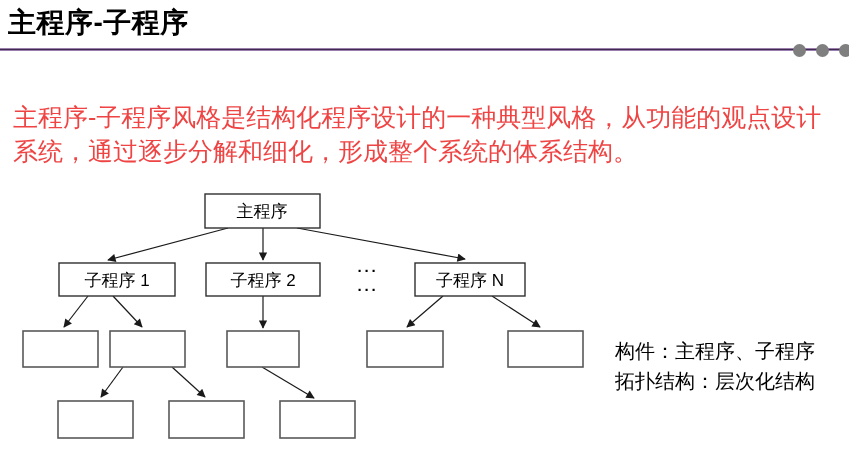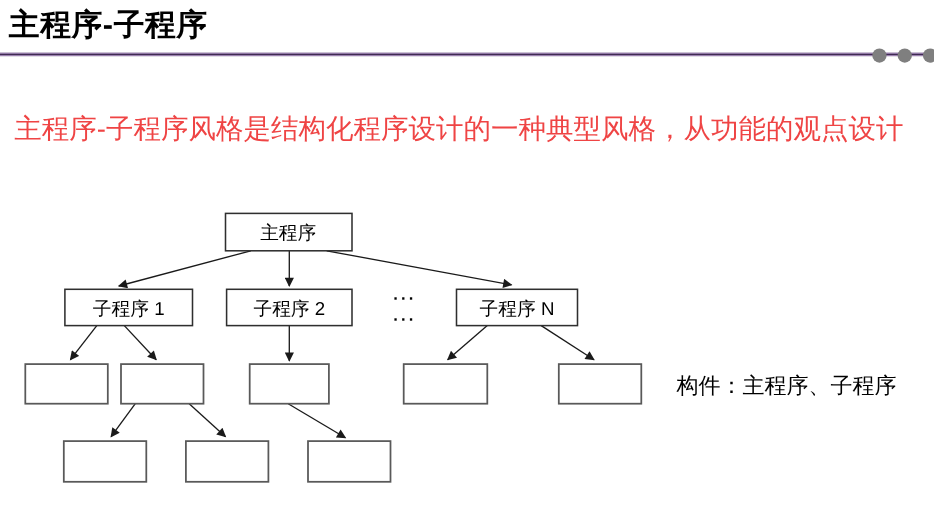--- a/index.html
+++ b/index.html
@@ -60,20 +60,21 @@
 
   <h1 class="title">主程序-子程序</h1>
 
   <div class="divider"></div>
   <div class="dot d1"></div>
   <div class="dot d2"></div>
   <div class="dot d3"></div>
 
   <div class="intro">
     <div>主程序-子程序风格是结构化程序设计的一种典型风格，从功能的观点设计</div>
+    <div>系统，通过逐步分解和细化，形成整个系统的体系结构。</div>
   </div>
 
   <svg class="diagram" width="620" height="271" viewBox="0 0 620 271">
     <defs>
       <marker id="arrowhead" viewBox="0 0 10 10" refX="9" refY="5" markerWidth="9" markerHeight="7" orient="auto-start-reverse">
         <path d="M0,0 L10,5 L0,10 z" fill="#1a1a1a"></path>
       </marker>
     </defs>
 
     <line class="arrow" x1="228" y1="38" x2="108" y2="70" marker-end="url(#arrowhead)"></line>
@@ -111,15 +112,16 @@
     <rect class="node empty" x="367" y="141" width="76" height="36"></rect>
     <rect class="node empty" x="508" y="141" width="75" height="36"></rect>
 
     <rect class="node empty" x="58" y="211" width="75" height="37"></rect>
     <rect class="node empty" x="169" y="211" width="75" height="37"></rect>
     <rect class="node empty" x="280" y="211" width="75" height="37"></rect>
   </svg>
 
   <div class="notes">
     <div>构件：主程序、子程序</div>
+    <div>拓扑结构：层次化结构</div>
   </div>
 
 </div>
 
 </body></html>

